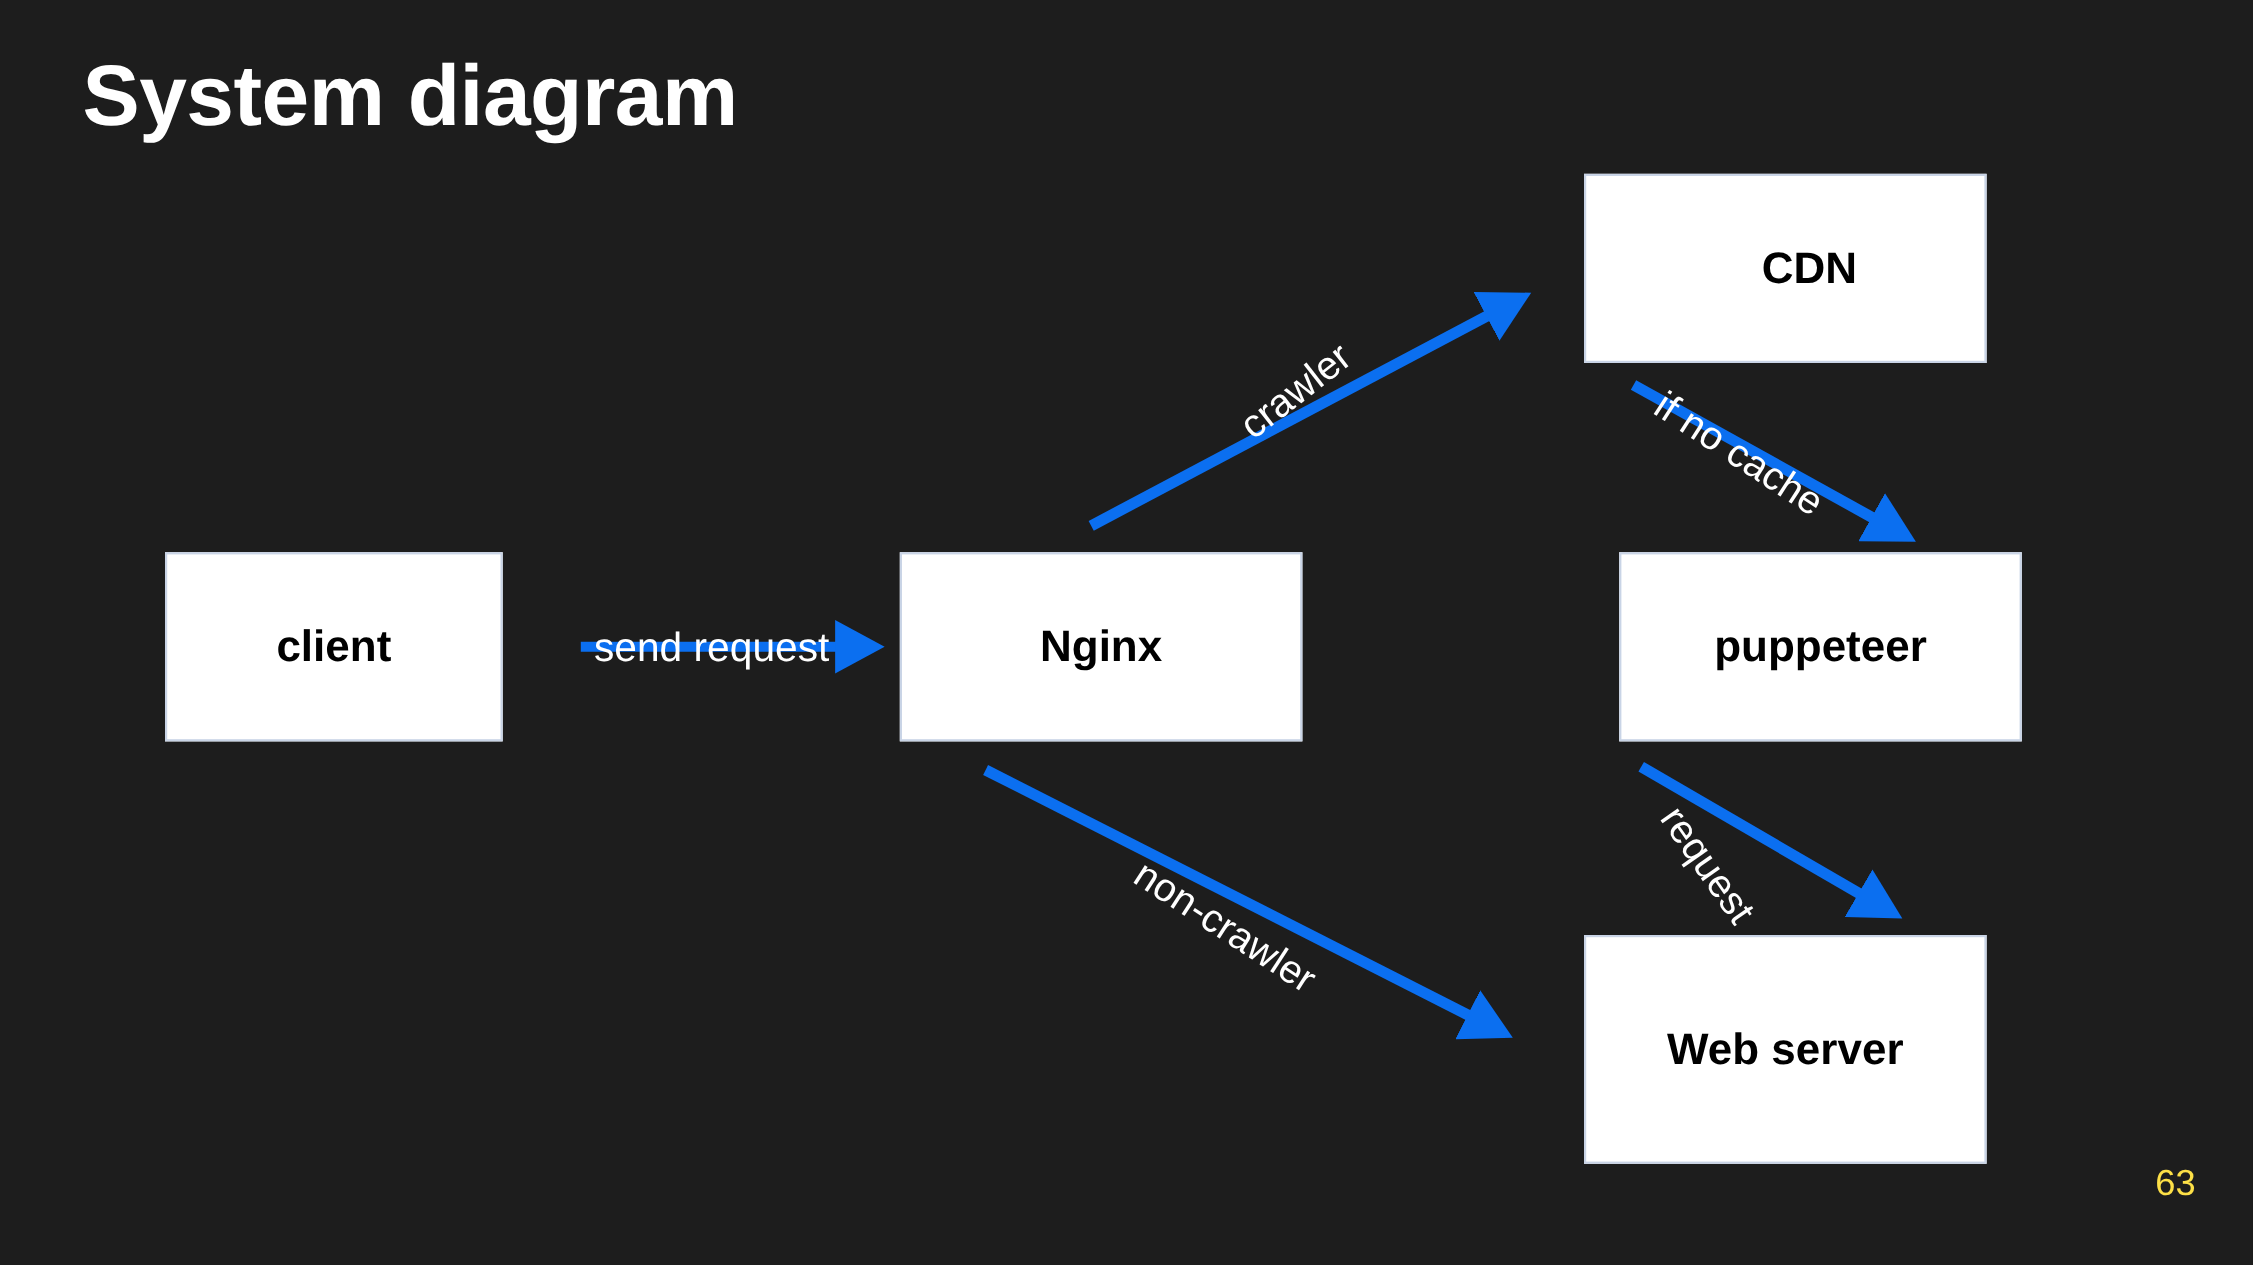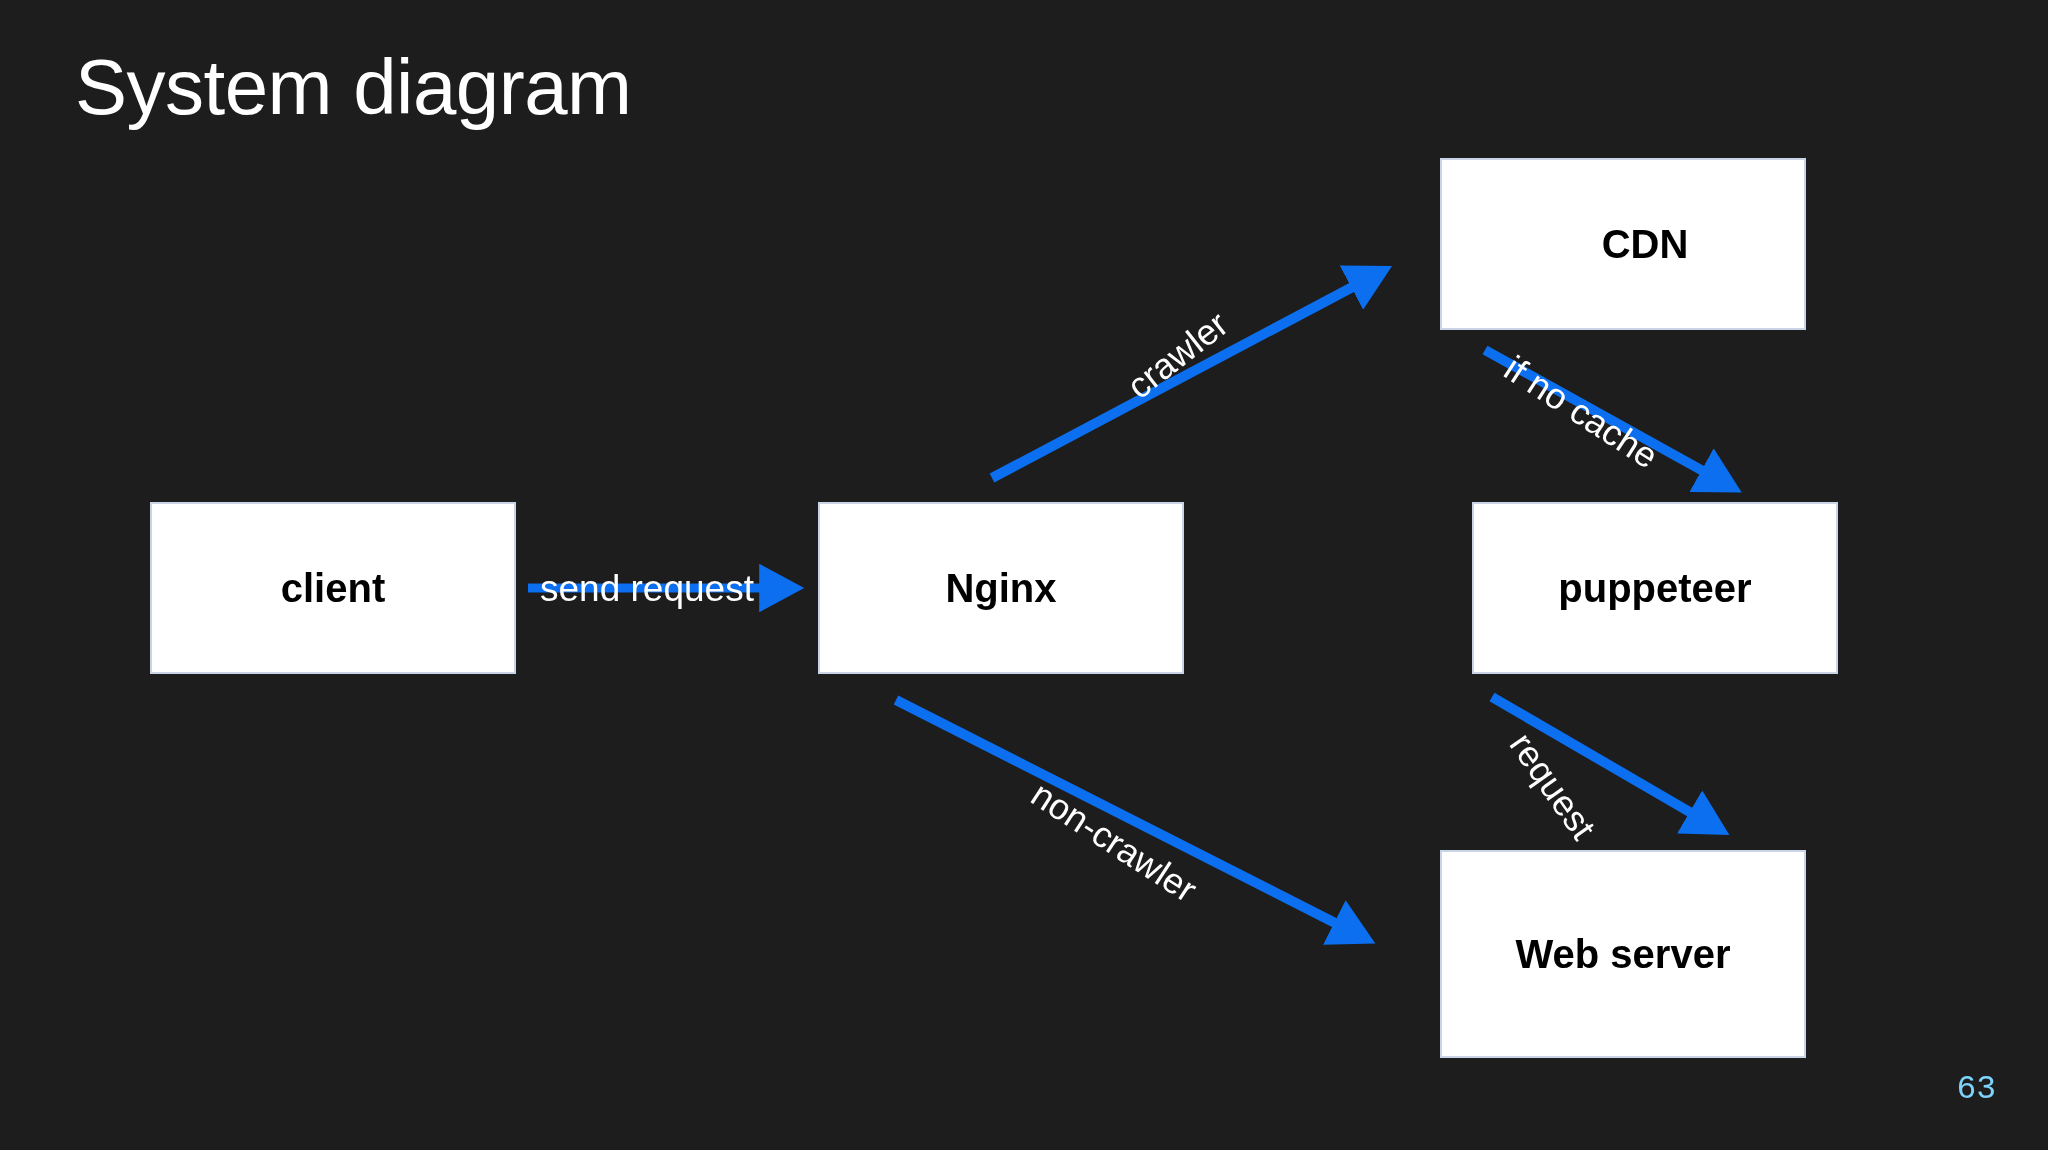--- a/index.html
+++ b/index.html
@@ -13,21 +13,21 @@
     height: 1150px;
     background: #1d1d1d;
     overflow: hidden;
     font-family: "Liberation Sans", sans-serif;
   }
   #slide-title {
     position: absolute;
     left: 75px;
     top: 42px;
     font-size: 78px;
-    font-weight: normal;
+    font-weight: bold;
     color: #ffffff;
     letter-spacing: -0.5px;
     font-family: "Liberation Sans", sans-serif;
     white-space: nowrap;
   }
   .node-box {
     position: absolute;
     background: #ffffff;
     border: 2px solid #c9d4e6;
     box-sizing: border-box;
@@ -35,21 +35,21 @@
     align-items: center;
     justify-content: center;
   }
   .node-label {
     color: #000000;
     font-weight: bold;
     font-size: 40px;
     font-family: "Liberation Sans", sans-serif;
     white-space: nowrap;
   }
-  #node-client   { left: 150px;  top: 502px; width: 366px; height: 172px; }
+  #node-client   { left: 150px;  top: 502px; width: 307px; height: 172px; }
   #node-nginx    { left: 818px;  top: 502px; width: 366px; height: 172px; align-items: center; }
   #node-cdn      { left: 1440px; top: 158px; width: 366px; height: 172px; padding-left: 44px; }
   #node-puppeteer{ left: 1440px; top: 502px; width: 366px; height: 172px; margin-left: 32px; }
   #node-webserver{ left: 1440px; top: 850px; width: 366px; height: 208px; }
 
   #arrow-layer {
     position: absolute;
     left: 0; top: 0;
     width: 2048px;
     height: 1150px;
@@ -84,24 +84,24 @@
     transform: rotate(33deg);
   }
   #label-request {
     left: 1518px;
     top: 716px;
     transform: rotate(55deg);
   }
   #page-number {
     position: absolute;
     right: 52px;
-    bottom: 42px;
-    color: #7dd3fc;
+    bottom: 56px;
+    color: #fde047;
     font-size: 33px;
-    font-family: Liberation Mono, monospace;
+    font-family: Liberation Sans, sans-serif;
   }
 </style>
 </head>
 <body>
 
 <div id="slide">
 
   <div id="slide-title">System diagram</div>
 
   <svg id="arrow-layer" viewBox="0 0 2048 1150" xmlns="http://www.w3.org/2000/svg">

